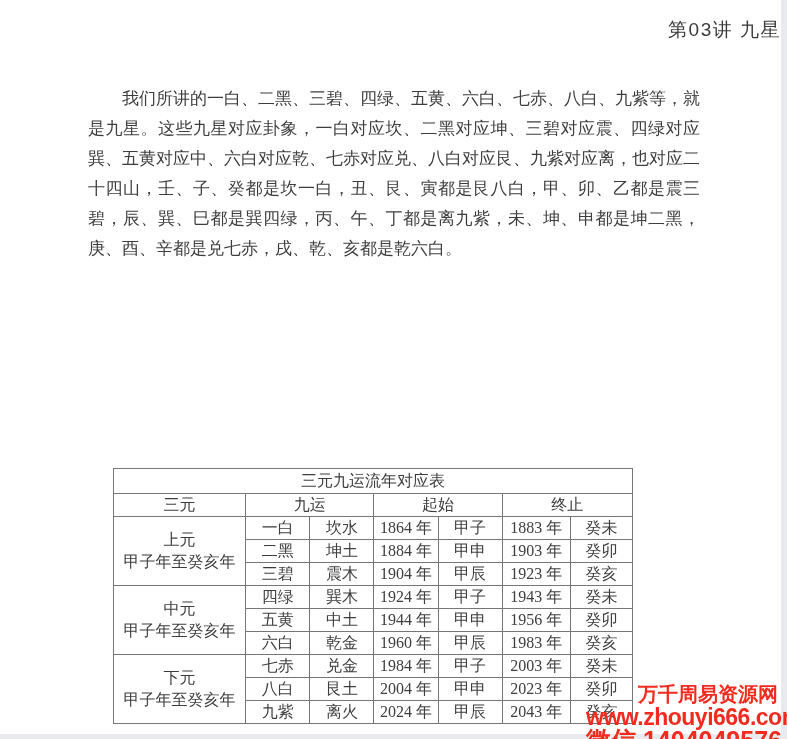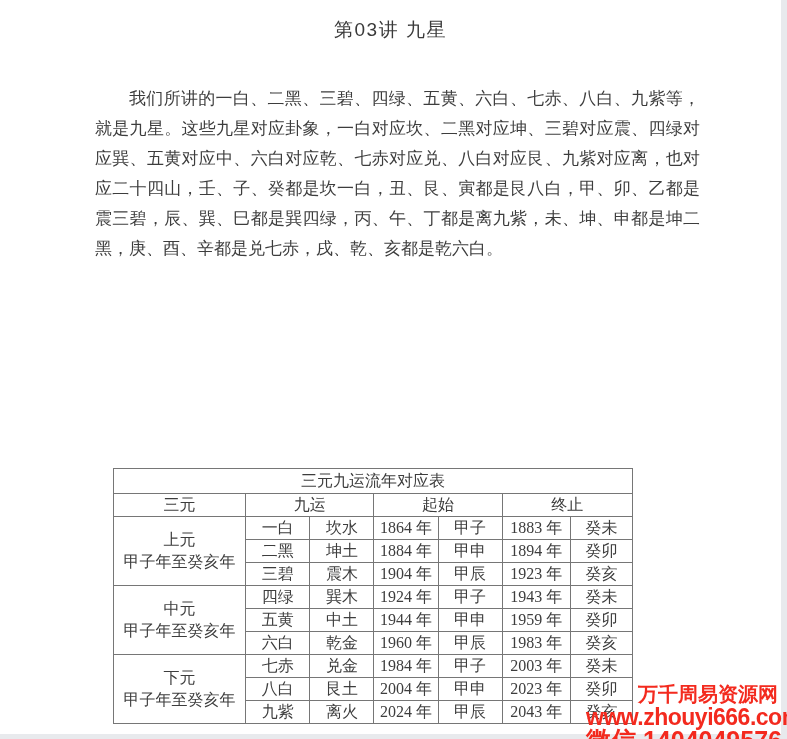--- a/index.html
+++ b/index.html
@@ -7,29 +7,29 @@
     width:787px;height:739px;position:relative;overflow:hidden;
     background:#ffffff;
     font-family:"Liberation Serif","DejaVu Serif",serif;
   }
   
   .gutter-right{position:absolute;top:0;right:0;width:6px;height:739px;background:#e8eaed;}
   .gutter-bottom{position:absolute;left:0;bottom:0;width:787px;height:5px;background:#e8eaed;}
 
   
   .doc-title{
-    position:absolute;top:17px;left:0;width:781px;text-align:center;
+    position:absolute;top:17px;left:0;width:781px;text-align:right;
     font-family:"Liberation Sans","DejaVu Sans",sans-serif;
     font-size:19px;letter-spacing:1.5px;color:#3a3a3a;
   }
 
   
   .body-text{position:absolute;left:88px;top:84px;width:612px;}
   .body-text p{
-    margin:0 0 15px 7px;text-indent:2em;
+    margin:0 0 15px 0;text-indent:2em;
     font-size:17px;line-height:30px;color:#3d3d3d;
     text-align:justify;text-justify:inter-ideograph;
   }
 
   
   table.nine-table{
     position:absolute;left:113px;top:468px;width:520px;
     border-collapse:collapse;table-layout:fixed;
     font-size:16px;color:#3d3d3d;
   }
@@ -95,21 +95,21 @@
     <td>1864 年</td>
     <td>甲子</td>
     <td>1883 年</td>
     <td>癸未</td>
   </tr>
   <tr>
     <td>二黑</td>
     <td>坤土</td>
     <td>1884 年</td>
     <td>甲申</td>
-    <td>1894 年</td>
+    <td>1903 年</td>
     <td>癸卯</td>
   </tr>
   <tr>
     <td>三碧</td>
     <td>震木</td>
     <td>1904 年</td>
     <td>甲辰</td>
     <td>1923 年</td>
     <td>癸亥</td>
   </tr>
@@ -124,21 +124,21 @@
     <td>1924 年</td>
     <td>甲子</td>
     <td>1943 年</td>
     <td>癸未</td>
   </tr>
   <tr>
     <td>五黄</td>
     <td>中土</td>
     <td>1944 年</td>
     <td>甲申</td>
-    <td>1959 年</td>
+    <td>1956 年</td>
     <td>癸卯</td>
   </tr>
   <tr>
     <td>六白</td>
     <td>乾金</td>
     <td>1960 年</td>
     <td>甲辰</td>
     <td>1983 年</td>
     <td>癸亥</td>
   </tr>

